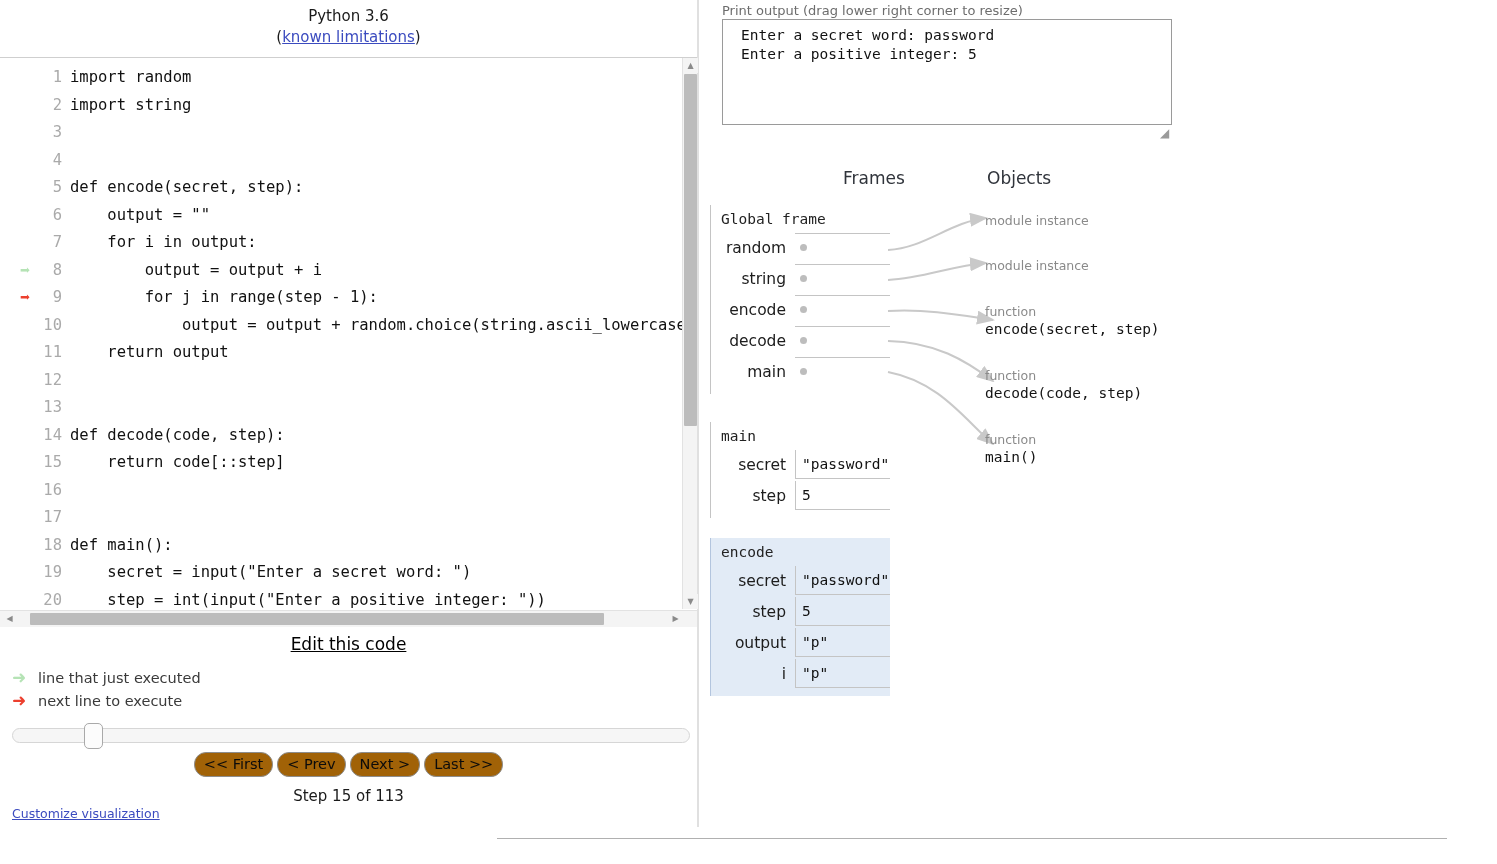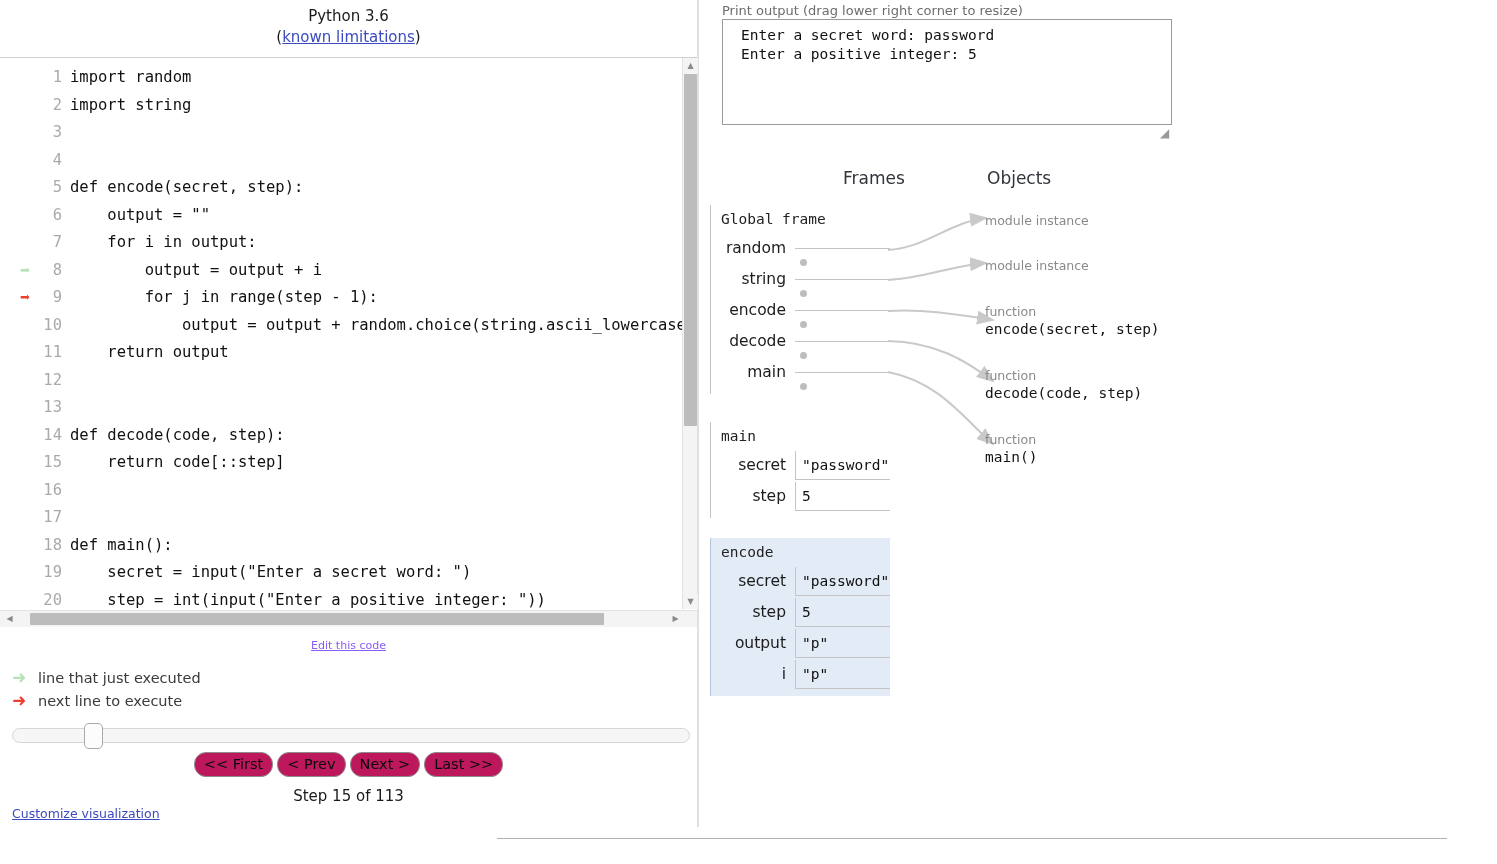--- a/index.html
+++ b/index.html
@@ -98,21 +98,21 @@
     position: absolute; left: 30px; top: 2px; width: 574px; height: 12px;
     background: #bcbcbc; border-radius: 1px;
   }
 
   
   .edit-link-row {
     position: absolute; left: 0; top: 634px; width: 697px;
     text-align: center;
   }
   .edit-link-row a {
-    color: #8b5cf6; text-decoration: underline; font-size: 11px;
+    color: #000000; text-decoration: underline; font-size: 17px;
   }
 
   
   .legend { position: absolute; left: 12px; top: 666px; width: 400px; }
   .legend-row {
     height: 23px; line-height: 23px;
     font-size: 14.5px; color: #3a3a3a;
   }
   .legend-arrow { display: inline-block; width: 26px; font-size: 17px; }
 
@@ -128,21 +128,21 @@
 
   
   .btn-row {
     position: absolute; left: 0; top: 752px; width: 697px;
     text-align: center;
   }
   .vcr-btn {
     display: inline-block;
     font-family: "DejaVu Sans", sans-serif;
     font-size: 14.5px; color: #0b0b0b;
-    background: #be185d;
+    background: #a16207;
     border: 1px solid #8d8d8d; border-radius: 12px;
     padding: 3px 9px 4px 9px; margin: 0 2px;
     cursor: pointer;
   }
   .step-label {
     position: absolute; left: 0; top: 787px; width: 697px;
     text-align: center; font-size: 15px; color: #1a1a1a;
   }
   .customize-link {
     position: absolute; left: 12px; top: 806px;
@@ -190,21 +190,21 @@
   .frame.highlight .frame-inner {
     border-left: 1px solid #b3c5de;
     background: #e2ebf6;
   }
   .frame-title {
     font-family: "DejaVu Sans Mono", monospace;
     font-size: 14.5px; color: #222;
     padding: 2px 10px 6px 10px;
   }
   .var-row {
-    display: flex; align-items: center;
+    display: flex; align-items: flex-start;
     height: 30px; margin-bottom: 1px;
   }
   .var-name {
     width: 84px; text-align: right; padding-right: 9px;
     font-size: 15.5px; color: #1c1c1c;
     line-height: 30px;
   }
   .var-value {
     width: 95px;
     border-left: 1px solid #c4c4c4;

